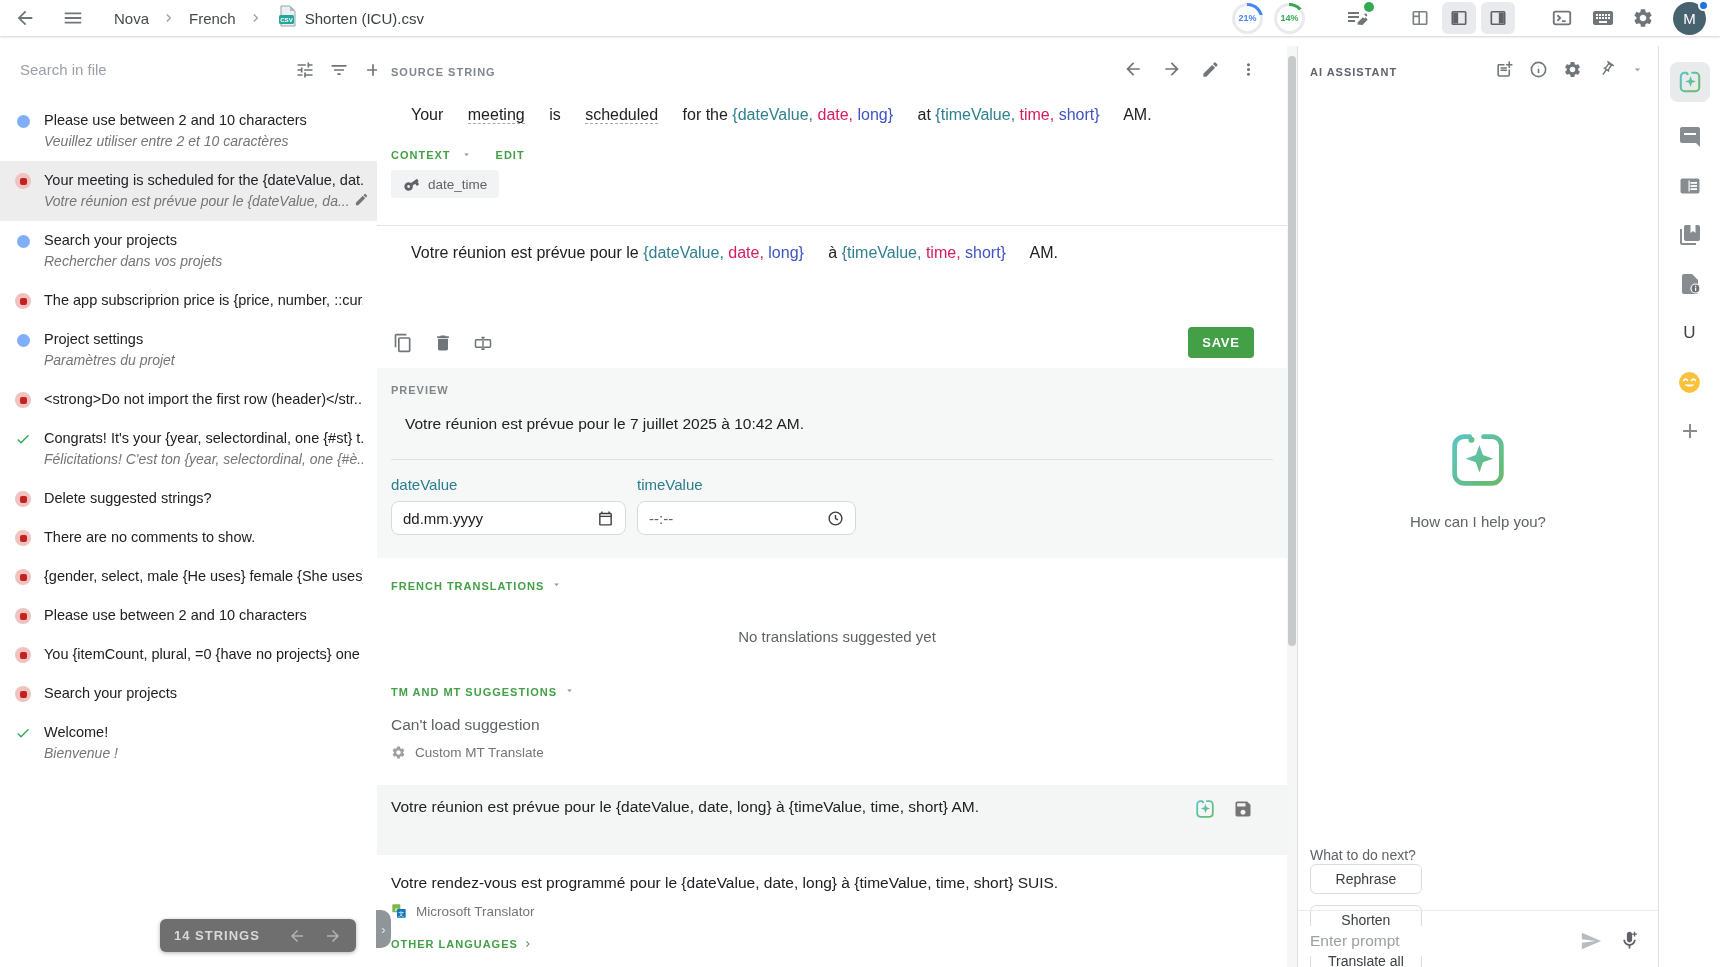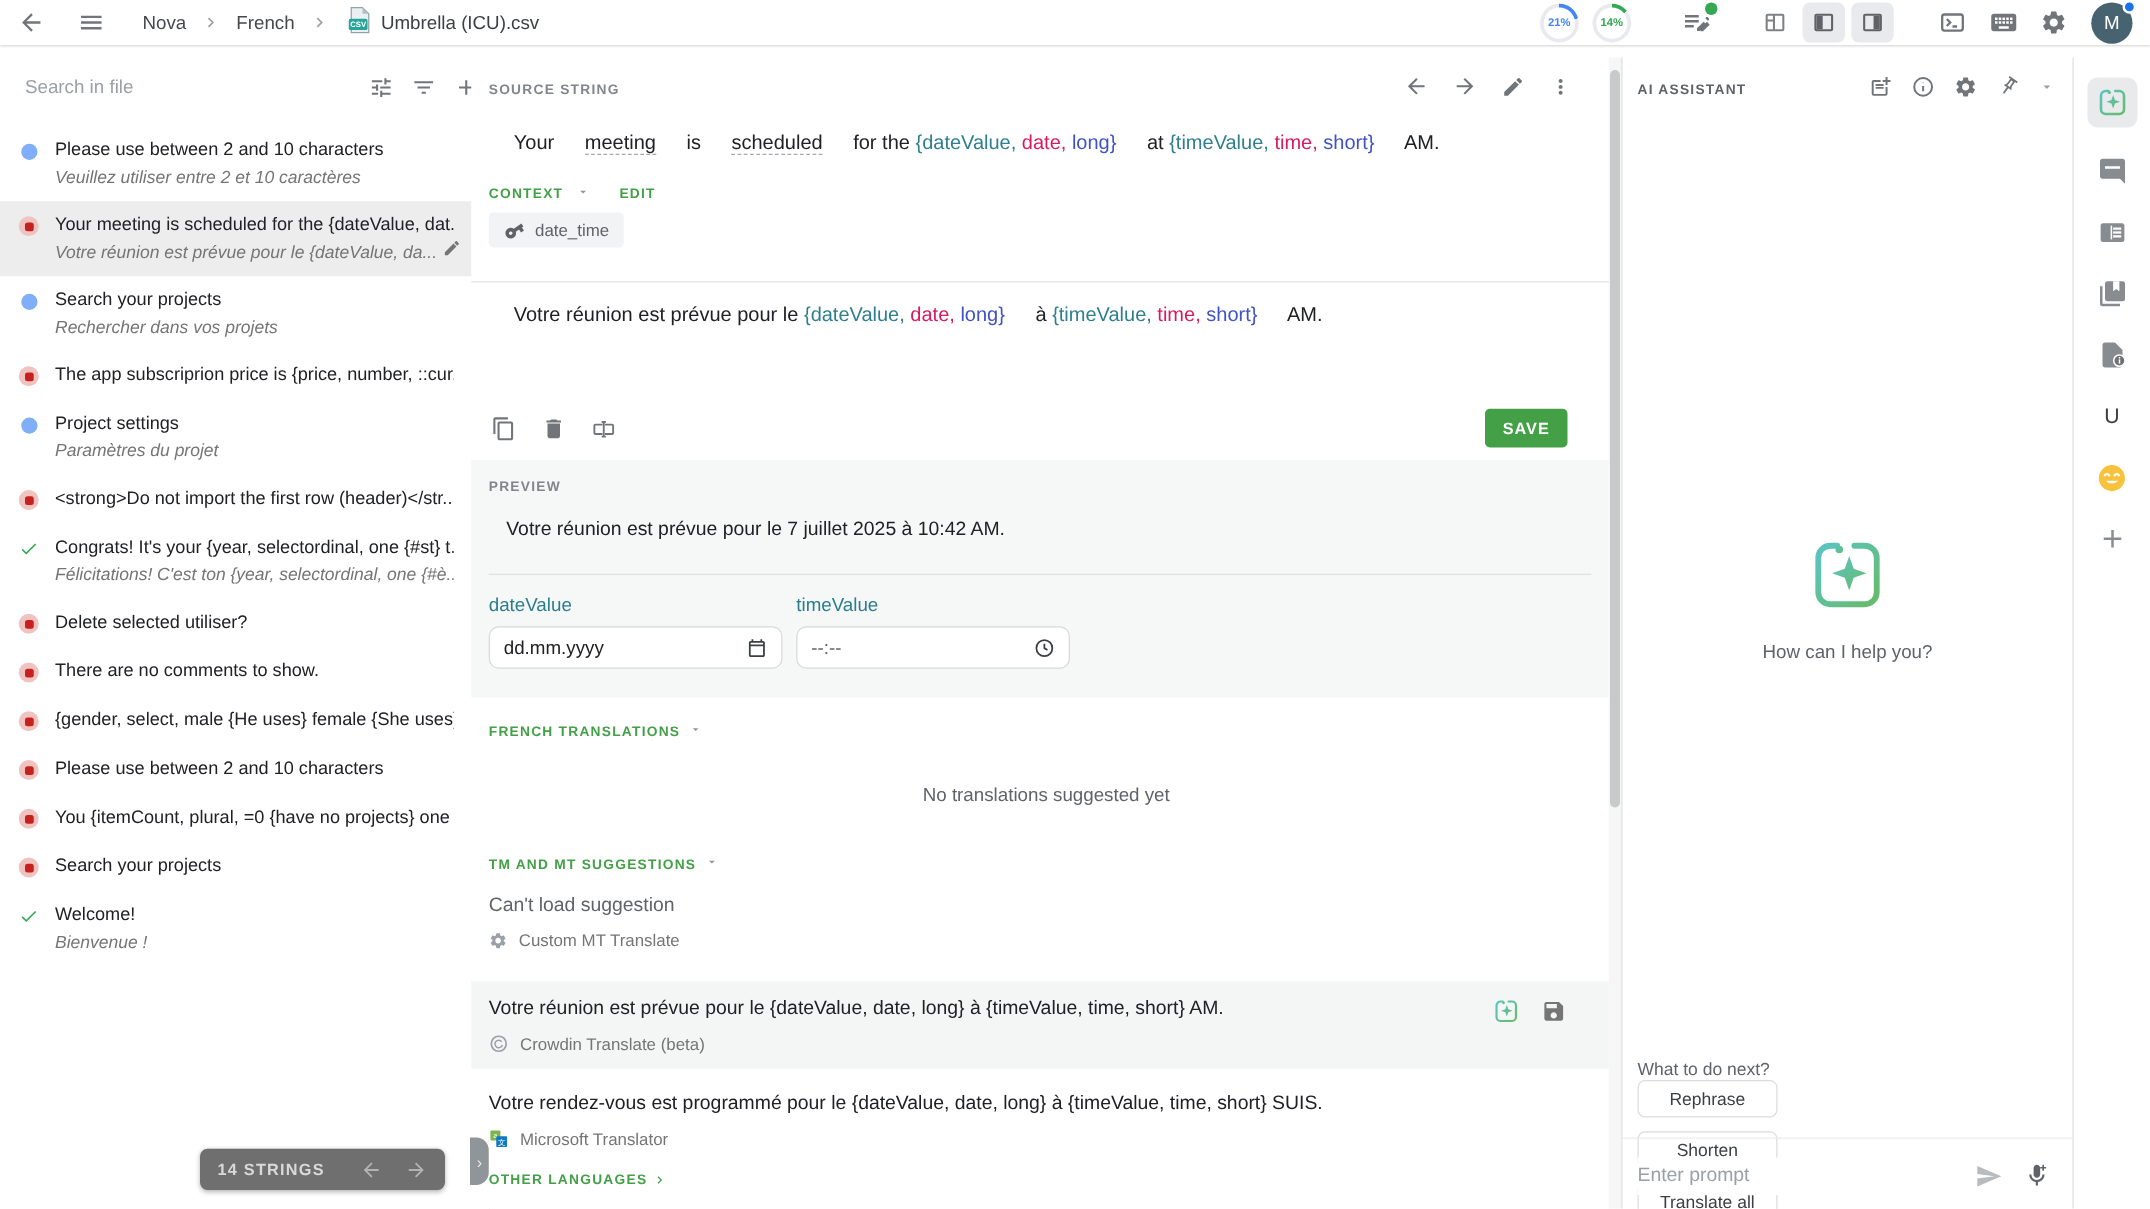--- a/index.html
+++ b/index.html
@@ -171,21 +171,21 @@
             </svg>
         </span>
         <span class="csv-icon">
           <svg width="20" height="22" viewBox="0 0 20 22">
             <path d="M3 1h9l5 5v15H3z" fill="#eceff1" stroke="#90a4ae" stroke-width="1"></path>
             <path d="M12 1l5 5h-5z" fill="#b0bec5"></path>
             <rect x="1" y="10" width="15" height="9" rx="1.5" fill="#26a69a"></rect>
             <text x="8.5" y="16.6" font-size="6.2" font-weight="bold" fill="#fff" text-anchor="middle" font-family="Liberation Sans, sans-serif">CSV</text>
           </svg>
         </span>
-        <span class="crumb-file">Umbrella (ICU).csv</span>
+        <span class="crumb-file">Shorten (ICU).csv</span>
       </nav>
     </div>
     <div id="tb-right">
       <span class="ring" id="ring-0" style="background: conic-gradient(rgb(66, 133, 244) 0deg, rgb(66, 133, 244) 21%, rgb(232, 234, 237) 21%, rgb(232, 234, 237) 100%);">
         <span class="ring-inner">
             <span style="color: rgb(66, 133, 244);">21%</span>
           </span>
       </span>
       <span class="ring" id="ring-1" style="margin-left: 11px; background: conic-gradient(rgb(52, 168, 83) 0deg, rgb(52, 168, 83) 14%, rgb(232, 234, 237) 14%, rgb(232, 234, 237) 100%);">
         <span class="ring-inner">
@@ -322,21 +322,21 @@
           </span>
           <div class="sb-src">Congrats! It's your {year, selectordinal, one {#st} t...</div>
           <div class="sb-tr">Félicitations! C'est ton {year, selectordinal, one {#è...</div>
         </div>
         <div class="sb-row">
           <span class="sb-status">
             <span class="st-untranslated">
               <i></i>
             </span>
           </span>
-          <div class="sb-src">Delete selected utiliser?</div>
+          <div class="sb-src">Delete suggested strings?</div>
         </div>
         <div class="sb-row">
           <span class="sb-status">
             <span class="st-untranslated">
               <i></i>
             </span>
           </span>
           <div class="sb-src">There are no comments to show.</div>
         </div>
         <div class="sb-row">
@@ -522,29 +522,20 @@
           <span style="display: flex;">
             <svg width="15" height="15" viewBox="0 0 24 24" fill="#9aa0a6">
               <path d="M19.14 12.94c.04-.3.06-.61.06-.94 0-.32-.02-.64-.07-.94l2.03-1.58c.18-.14.23-.41.12-.61l-1.92-3.32c-.12-.22-.37-.29-.59-.22l-2.39.96c-.5-.38-1.03-.7-1.62-.94l-.36-2.54c-.04-.24-.24-.41-.48-.41h-3.84c-.24 0-.43.17-.47.41l-.36 2.54c-.59.24-1.13.57-1.62.94l-2.39-.96c-.22-.08-.47 0-.59.22L2.74 8.87c-.12.21-.08.47.12.61l2.03 1.58c-.05.3-.09.63-.09.94s.02.64.07.94l-2.03 1.58c-.18.14-.23.41-.12.61l1.92 3.32c.12.22.37.29.59.22l2.39-.96c.5.38 1.03.7 1.62.94l.36 2.54c.05.24.24.41.48.41h3.84c.24 0 .44-.17.47-.41l.36-2.54c.59-.24 1.13-.56 1.62-.94l2.39.96c.22.08.47 0 .59-.22l1.92-3.32c.12-.22.07-.47-.12-.61l-2.01-1.58zM12 15.6c-1.98 0-3.6-1.62-3.6-3.6s1.62-3.6 3.6-3.6 3.6 1.62 3.6 3.6-1.62 3.6-3.6 3.6z"></path>
             </svg>
           </span>
           <span>Custom MT Translate</span>
         </div>
       </div>
     <div class="ed-abs" id="sg-1">
         <div class="sg-text">Votre réunion est prévue pour le {dateValue, date, long} à {timeValue, time, short} AM.</div>
-        <div class="sg-provider">
-          <span style="display: flex;">
-            <svg width="16" height="16" viewBox="0 0 24 24" fill="none" stroke="#9aa0a6" stroke-width="2">
-              <circle cx="12" cy="12" r="9"></circle>
-              <path d="M15.5 9.5a4.5 4.5 0 1 0 .8 4" stroke-width="1.8"></path>
-            </svg>
-          </span>
-          <span>Crowdin Translate (beta)</span>
-        </div>
         <span class="sg-actions">
           <span class="icon-btn">
             <svg width="22" height="22" viewBox="0 0 24 24">
               <defs>
                 <linearGradient id="sgg" x1="0" y1="0" x2="1" y2="1">
                   <stop offset="0" stop-color="#5bc4c4"></stop>
                   <stop offset="1" stop-color="#67bb6a"></stop>
                 </linearGradient>
               </defs>
               <path d="M9 3.5H7a3.5 3.5 0 0 0-3.5 3.5v10A3.5 3.5 0 0 0 7 20.5h10a3.5 3.5 0 0 0 3.5-3.5V7A3.5 3.5 0 0 0 17 3.5h-3" fill="none" stroke="url(#sgg)" stroke-width="1.9" stroke-linecap="round"></path>

